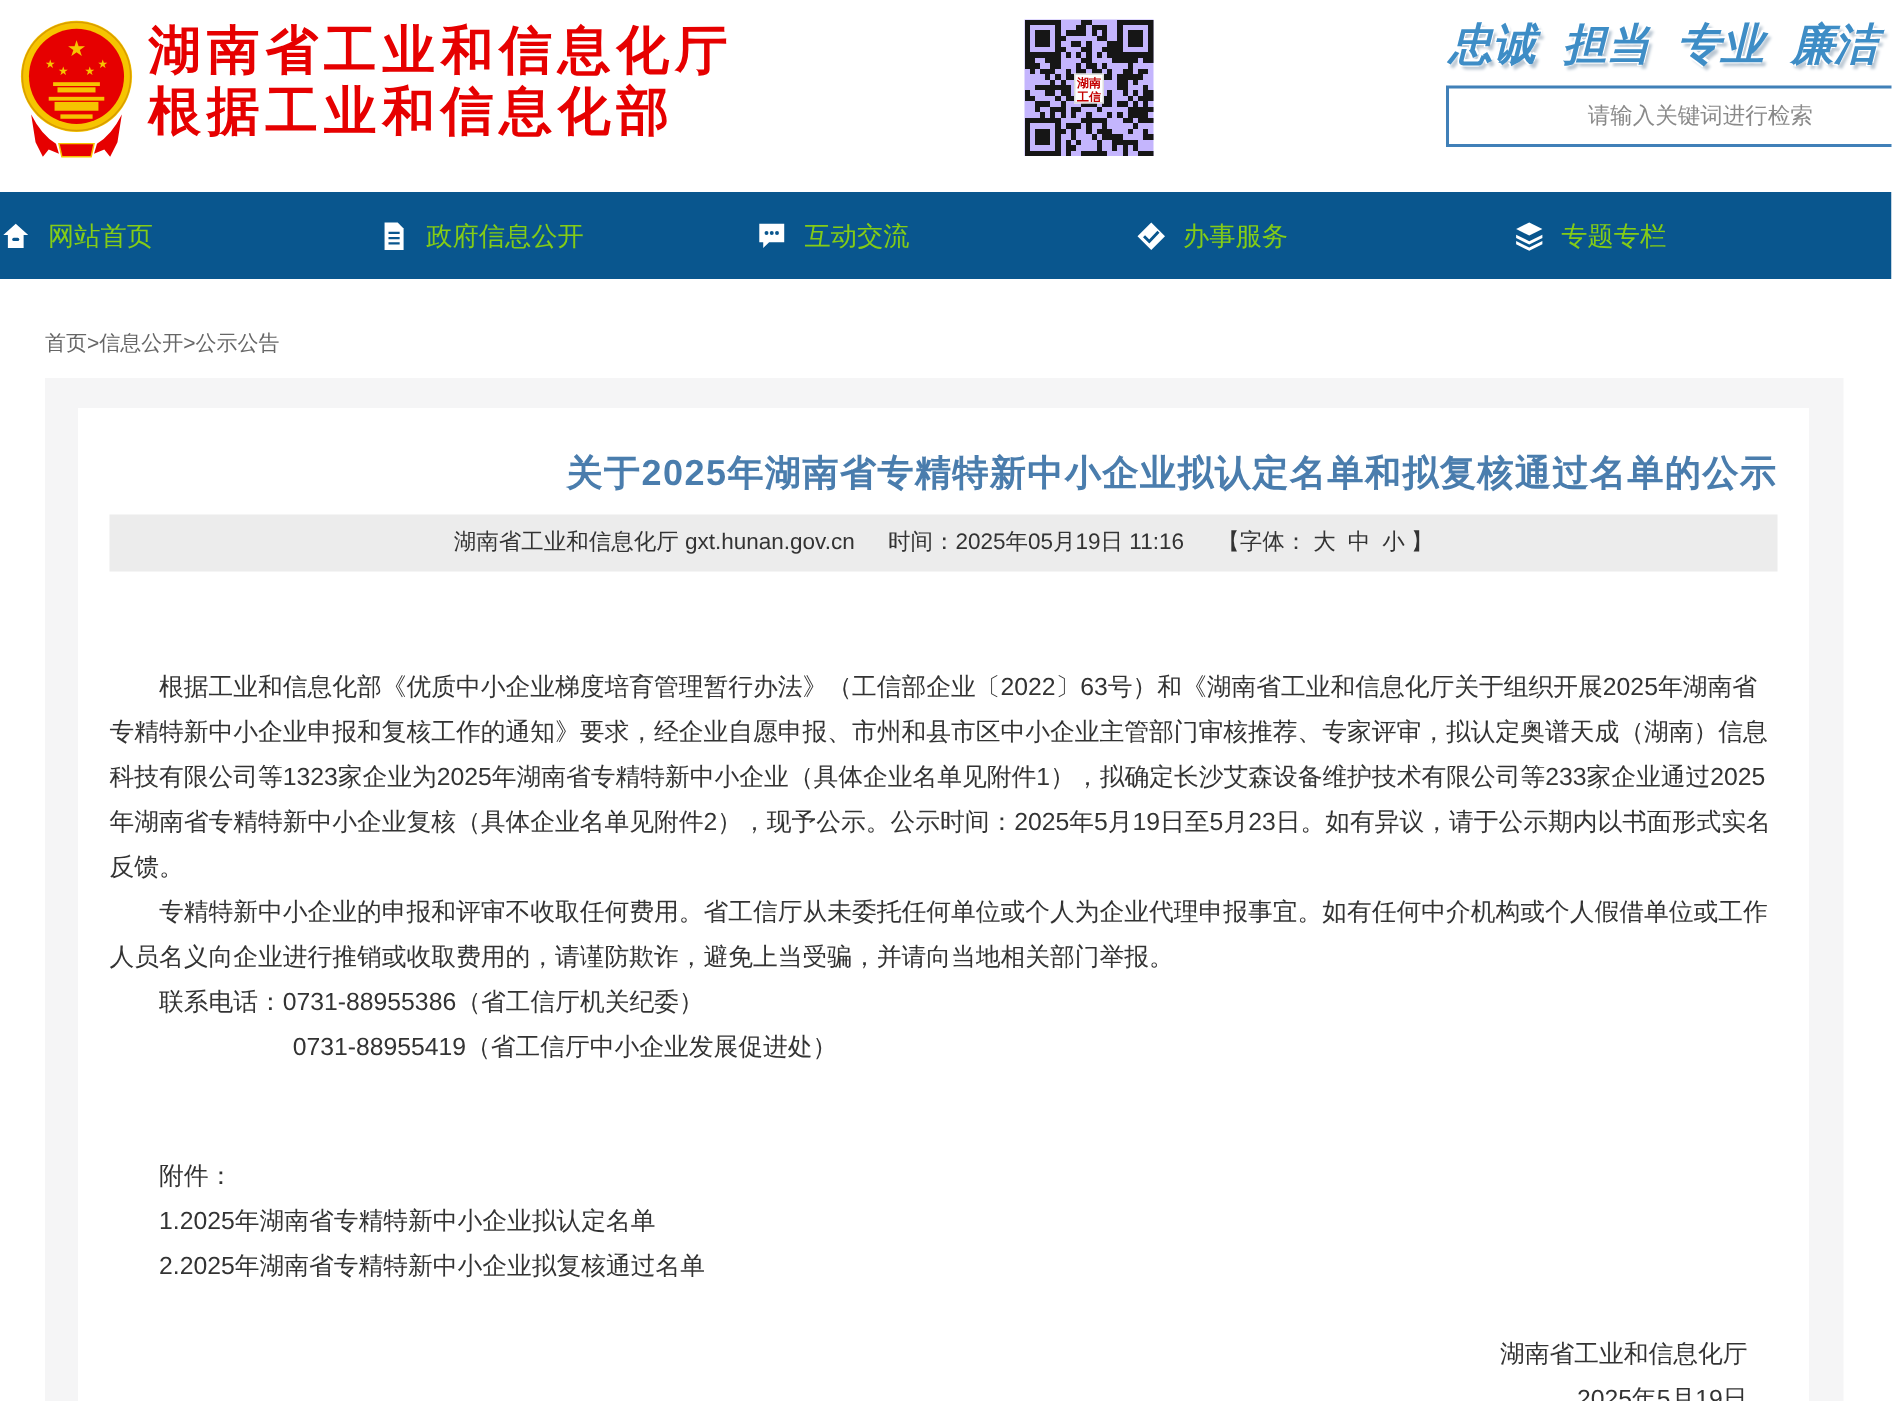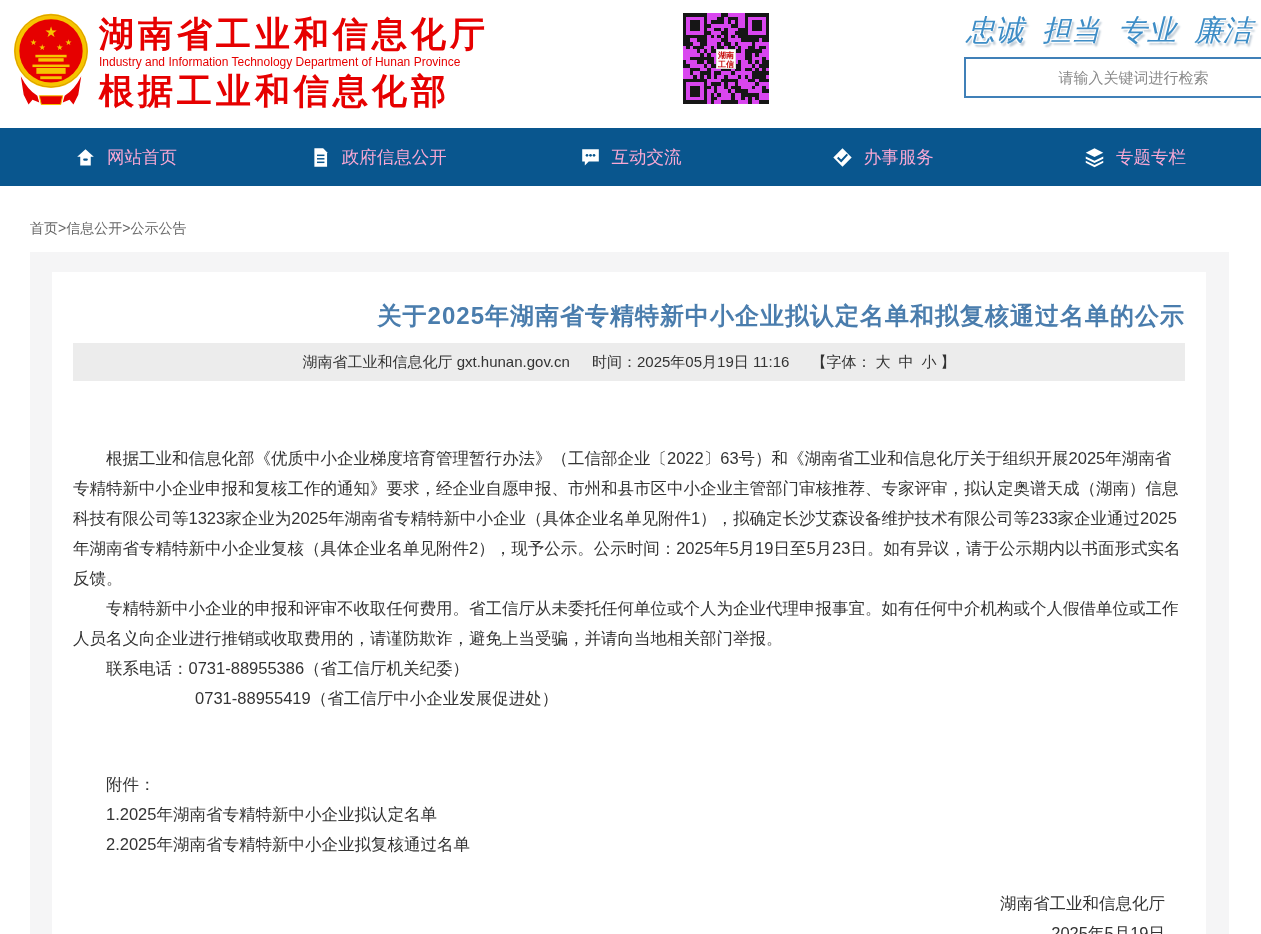--- a/index.html
+++ b/index.html
@@ -10,37 +10,37 @@
     -webkit-font-smoothing:antialiased;
   }
   
   .site-header { position:relative; width:1261px; height:128px; background:#fff; }
   .brand { position:absolute; left:12px; top:8px; display:flex; align-items:flex-start; }
   .emblem { width:78px; height:100px; margin-right:9px; flex:0 0 auto; }
   .brand-text { padding-top:6px; }
   .brand-cn  { color:#e60000; font-weight:bold; font-size:35px; letter-spacing:4px; line-height:40px; white-space:nowrap; }
   .brand-en  { color:#e60000; font-size:12px; line-height:16px; white-space:nowrap; letter-spacing:0; }
   .brand-cn2 { color:#e60000; font-weight:bold; font-size:35px; letter-spacing:4px; line-height:40px; margin-top:1px; white-space:nowrap; }
-  .qr { position:absolute; left:683px; top:13px; width:86px; height:91px; background:#d946ef; }
+  .qr { position:absolute; left:683px; top:13px; width:86px; height:91px; background:#c4b5fd; }
   .qr svg { width:86px; height:91px; display:block; }
   .qr-center { position:absolute; left:33px; top:36px; width:20px; height:20px; background:#fff;
                border:1px solid #ddd; color:#c40000; font-size:8px; line-height:9px; font-weight:bold;
                text-align:center; overflow:hidden; word-break:break-all; padding-top:1px; }
   .header-right { position:absolute; right:3px; top:13px; width:294px; }
   .slogans { display:flex; justify-content:space-between; padding:0 6px 0 2px;
-             color:#3e8dc6; font-weight:400; font-style:italic; font-size:29px; line-height:34px;
+             color:#3e8dc6; font-weight:700; font-style:italic; font-size:29px; line-height:34px;
              text-shadow:-1px -1px 0 #fff, 1px -1px 0 #fff, -1px 1px 0 #fff, 2px 3px 2px #b9c6d2; }
   .search { margin-top:10px; width:339px; height:41px; border:2px solid #4080b8; background:#fff;
             font-size:15px; color:#555; text-align:center; outline:none;
             font-family:"Liberation Sans","DejaVu Sans",sans-serif; }
   .search::placeholder { color:#8a8a8a; }
   
   .main-nav { width:1261px; height:58px; background:#09568e; display:flex; }
-  .nav-item { flex:1 1 0; display:flex; align-items:center; justify-content:center;
-              color:#f9a8d4; font-size:17.5px; text-decoration:none; cursor:pointer; }
+  .nav-item { flex:1 1 0; display:flex; align-items:center; justify-content:flex-start;
+              color:#84cc16; font-size:17.5px; text-decoration:none; cursor:pointer; }
   .nav-icon { width:21px; height:21px; margin-right:11px; display:inline-flex; }
   .nav-icon svg { width:21px; height:21px; }
   
   .breadcrumb { padding:34px 4px 0 30px; height:66px; font-size:14px; color:#666; }
   .breadcrumb span { color:#666; cursor:pointer; }
   
   .content-frame { margin-left:30px; width:1199px; height:682px; background:#f5f5f6;
                    padding:20px 23px 0 22px; overflow:hidden; }
   .card { width:1154px; height:662px; background:#fff; padding:0 21px; overflow:hidden; }
   .article-title { padding-top:28px; text-align:right; font-size:24px; font-weight:bold;
@@ -80,21 +80,20 @@
           <rect x="29" y="70" width="22" height="3"></rect>
         </g>
         <path d="M9 70 Q16 84 26 90 L28 97 21 94 17 99 12 89 Z" fill="#e60000"></path>
         <path d="M71 70 Q64 84 54 90 L52 97 59 94 63 99 68 89 Z" fill="#e60000"></path>
         <path d="M28 90 h24 l-2 9 h-20 Z" fill="#e60000"></path>
         <path d="M28 90 h24 l-2 9 h-20 Z" fill="none" stroke="#f6c400" stroke-width="1"></path>
       </svg>
     </div>
     <div class="brand-text">
       <div class="brand-cn">湖南省工业和信息化厅</div>
-      <div class="brand-en">Industry and Information Technology Department of Hunan Province</div>
       <div class="brand-cn2">根据工业和信息化部</div>
     </div>
   </div>
 
   <div class="qr">
     <svg id="qr-svg" viewBox="0 0 25 25" shape-rendering="crispEdges" preserveAspectRatio="none">
         <rect x="0" y="0" width="1" height="1" fill="#161616"></rect>
         <rect x="1" y="0" width="1" height="1" fill="#161616"></rect>
         <rect x="2" y="0" width="1" height="1" fill="#161616"></rect>
         <rect x="3" y="0" width="1" height="1" fill="#161616"></rect>

